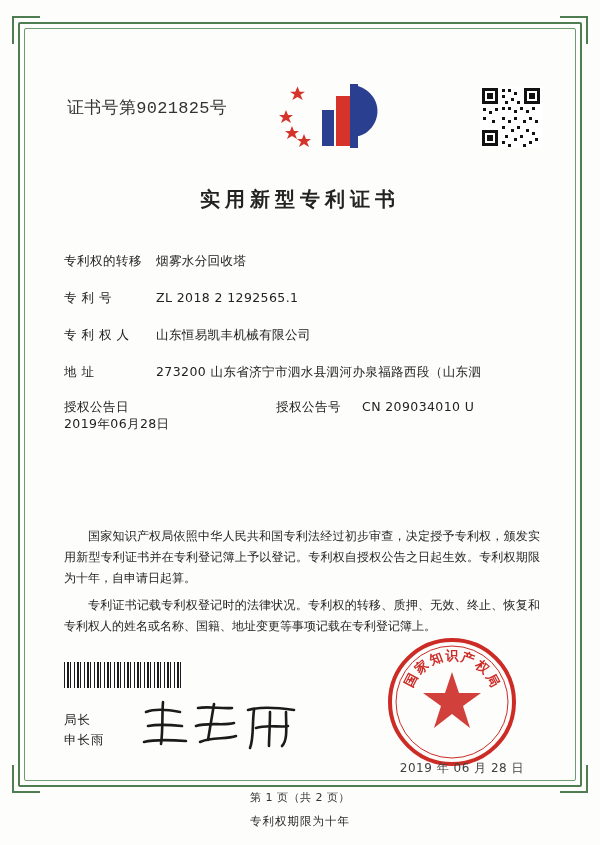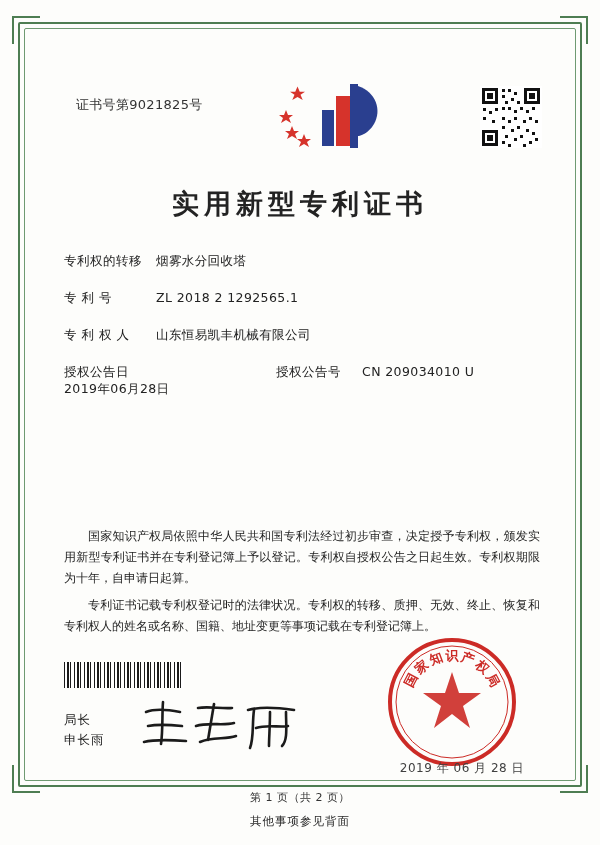--- a/index.html
+++ b/index.html
@@ -53,25 +53,26 @@
   .content {
     position: absolute;
     left: 48px;
     top: 48px;
     right: 48px;
     bottom: 80px;
   }
 
   .cert-number {
     position: absolute;
-    left: 28px;
+    left: 19px;
     top: 48px;
-    font-size: 13px;
+    font-size: 17px;
     color: #333;
     letter-spacing: 0.3px;
+    font-family: Liberation Mono, monospace;
   }
 
   
   .logo {
     position: absolute;
     left: 230px;
     top: 28px;
     width: 110px;
     height: 80px;
   }
@@ -83,21 +84,21 @@
     height: 62px;
   }
 
   .title {
     position: absolute;
     left: 0;
     right: 0;
     top: 138px;
     text-align: center;
     font-family: "DejaVu Serif", "Liberation Serif", serif;
-    font-size: 27px;
+    font-size: 20px;
     font-weight: bold;
     letter-spacing: 5px;
     color: #232323;
   }
 
   .fields {
     position: absolute;
     left: 16px;
     right: 10px;
     top: 205px;
@@ -312,20 +313,24 @@
         <div class="field-label">专 利 号</div>
         <div class="field-value">ZL 2018 2 1292565.1</div>
       </div>
 
 
       <div class="field-row">
         <div class="field-label">专 利 权 人</div>
         <div class="field-value">山东恒易凯丰机械有限公司</div>
       </div>
 
+      <div class="field-row tight">
+        <div class="field-label">地 址</div>
+        <div class="field-value">273200  山东省济宁市泗水县泗河办泉福路西段（山东泗</div>
+      </div>
 
       <div class="field-row" style="margin-top:18px;">
         <div class="pair-left">
           <div class="field-label">授权公告日</div>
           <div class="field-value">2019年06月28日</div>
         </div>
         <div class="pair-right">
           <div class="field-label">授权公告号</div>
           <div class="field-value">CN 209034010 U</div>
         </div>
@@ -381,15 +386,15 @@
         </g>
       </svg>
     </div>
 
     <div class="seal-date">2019 年 06 月 28 日</div>
 
     <div class="page-footer">第 1 页（共 2 页）</div>
 
   </div>
 
-  <div class="bottom-note">其他事项参见背面</div>
+  <div class="bottom-note">专利权期限为十年</div>
 
 </div>
 
 </body></html>

